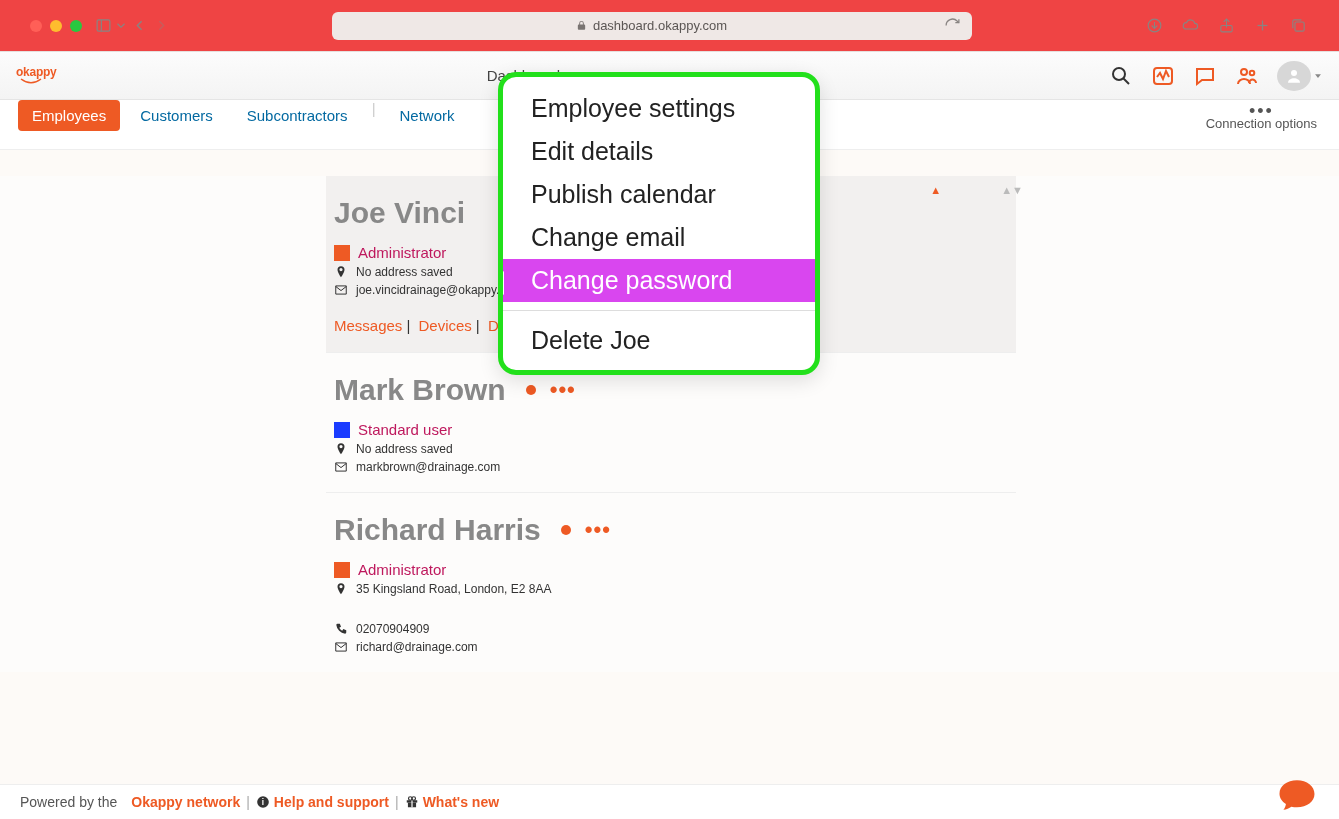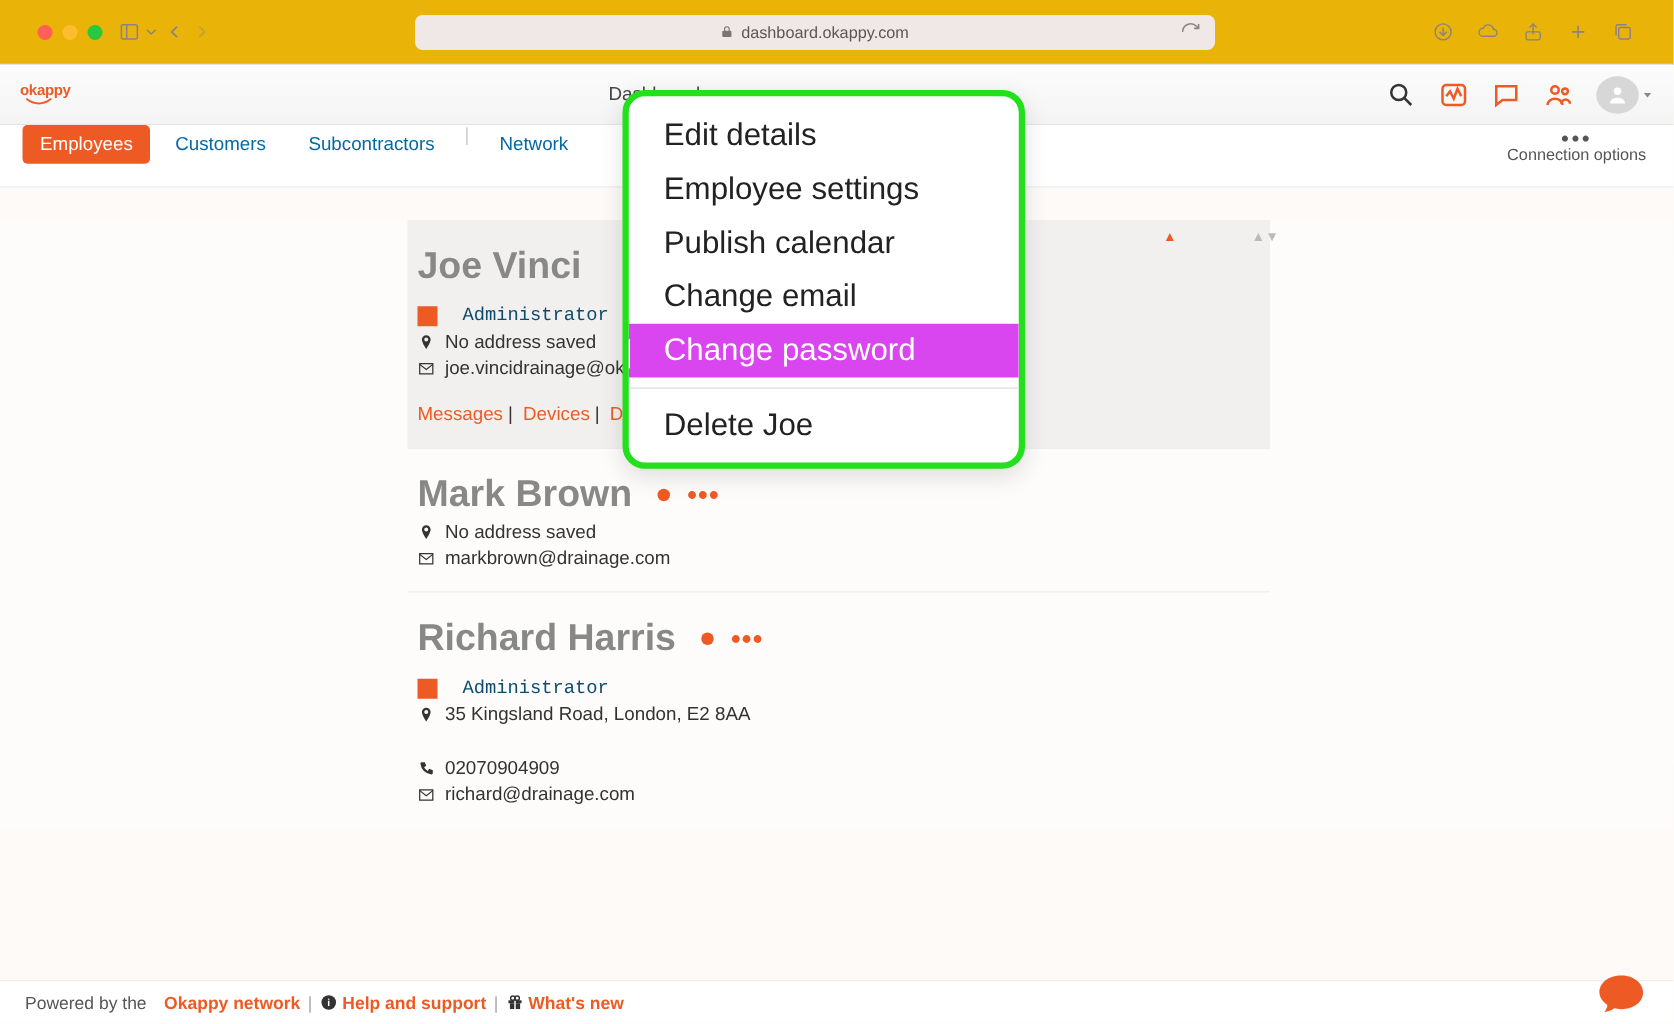--- a/index.html
+++ b/index.html
@@ -7,21 +7,21 @@
     font-family: -apple-system, BlinkMacSystemFont, "Helvetica Neue", Arial, sans-serif;
     background: #fdfaf7;
     width: 1339px;
     height: 819px;
     overflow: hidden;
     position: relative;
   }
   
   .browser-chrome {
     height: 52px;
-    background: #eab308;
+    background: #ef4444;
     display: flex;
     align-items: center;
     padding: 0 30px;
     border-bottom: 1px solid #e6e0de;
     gap: 0;
   }
   .traffic { display: flex; gap: 8px; margin-right: 10px;}
   .tl { width: 12px; height: 12px; border-radius: 50%; }
   .tl.red { background:#ff5f57; }
   .tl.yellow { background:#febc2e; }
@@ -67,25 +67,25 @@
     background: #fdfcfb;
   }
   .sort-arrows { position:absolute; right:316px; top:8px; display:flex; gap:60px; color:#ee5a24; font-size:11px;}
   .sort-arrows .grey{ color:#bbb;}
   .employee-list { margin-left:326px; width:690px; }
   .emp-card { border-bottom:1px solid #eee; padding:20px 0 18px 8px; }
   .emp-card.first { background:#f2f0ef; margin-top:26px; }
   .emp-name { font-size:30px; font-weight:700; color:#888; display:flex; align-items:center; gap:14px;}
   .emp-name .status-dot{ width:10px; height:10px; border-radius:50%; background:#ee5a24; display:inline-block; margin-left:6px;}
   .emp-name .ellipsis{ color:#ee5a24; font-size:22px; font-weight:800; letter-spacing:1px; cursor:pointer;}
-  .role-row { margin-top:14px; display:flex; align-items:center; gap:20px; font-size:15px; color:#0c4a6e;font-family:Liberation Mono, monospace;}
+  .role-row { margin-top:14px; display:flex; align-items:center; gap:8px; font-size:15px; color:#be185d;}
   .role-sq { width:16px; height:16px; display:inline-block;}
   .role-sq.orange{ background:#ee5a24;}
   .role-sq.blue{ background:#1a3cff;}
-  .info-row { display:flex; align-items:center; gap:8px; font-size:15px; color:#333; margin-top:4px;}
+  .info-row { display:flex; align-items:center; gap:8px; font-size:12px; color:#333; margin-top:4px;}
   .info-row svg{ width:14px; height:14px; fill:#333;}
   .link-row { margin-top:20px; font-size:15px;}
   .link-row a{ color:#ee5a24; text-decoration:none;}
   .link-row .sep{ color:#333; margin:0 4px;}
   
   .context-menu {
     position:absolute;
     left:498px; top:72px;
     width:322px;
     background:#fff;
@@ -310,20 +310,24 @@
         <a>Documents</a>
       </div>
     </div>
 
     <div class="emp-card">
       <div class="emp-name">
         <span>Mark Brown</span>
         <span class="status-dot"></span>
         <span class="ellipsis">•••</span>
       </div>
+      <div class="role-row">
+        <span class="role-sq blue"></span>
+        <span>Standard user</span>
+      </div>
       <div class="info-row">
         <svg viewBox="0 0 24 24">
             <path d="M12 2a6 6 0 0 0-6 6c0 4.5 6 13 6 13s6-8.5 6-13a6 6 0 0 0-6-6zm0 8.5A2.5 2.5 0 1 1 12 5a2.5 2.5 0 0 1 0 5.5z"></path>
           </svg>
         <span>No address saved</span>
       </div>
       <div class="info-row">
         <svg viewBox="0 0 24 24">
             <path d="M3 5h18v14H3z" fill="none" stroke="#333" stroke-width="1.7"></path>
             <path d="M3 6l9 7 9-7" fill="none" stroke="#333" stroke-width="1.7"></path>
@@ -360,22 +364,22 @@
             <path d="M3 6l9 7 9-7" fill="none" stroke="#333" stroke-width="1.7"></path>
           </svg>
         <span>richard@drainage.com</span>
       </div>
     </div>
   </div>
 </div>
 
 <div class="context-menu">
   <div class="cm-top-pad"></div>
+  <div class="cm-item">Employee settings</div>
   <div class="cm-item">Edit details</div>
-  <div class="cm-item">Employee settings</div>
   <div class="cm-item">Publish calendar</div>
   <div class="cm-item">Change email</div>
   <div class="cm-item active">Change password</div>
   <div class="cm-sep"></div>
   <div class="cm-item">Delete Joe</div>
   <div class="cm-bot-pad"></div>
 </div>
 
 <div class="faded-links">
   <a>Messages</a><span class="sep"> | </span>

